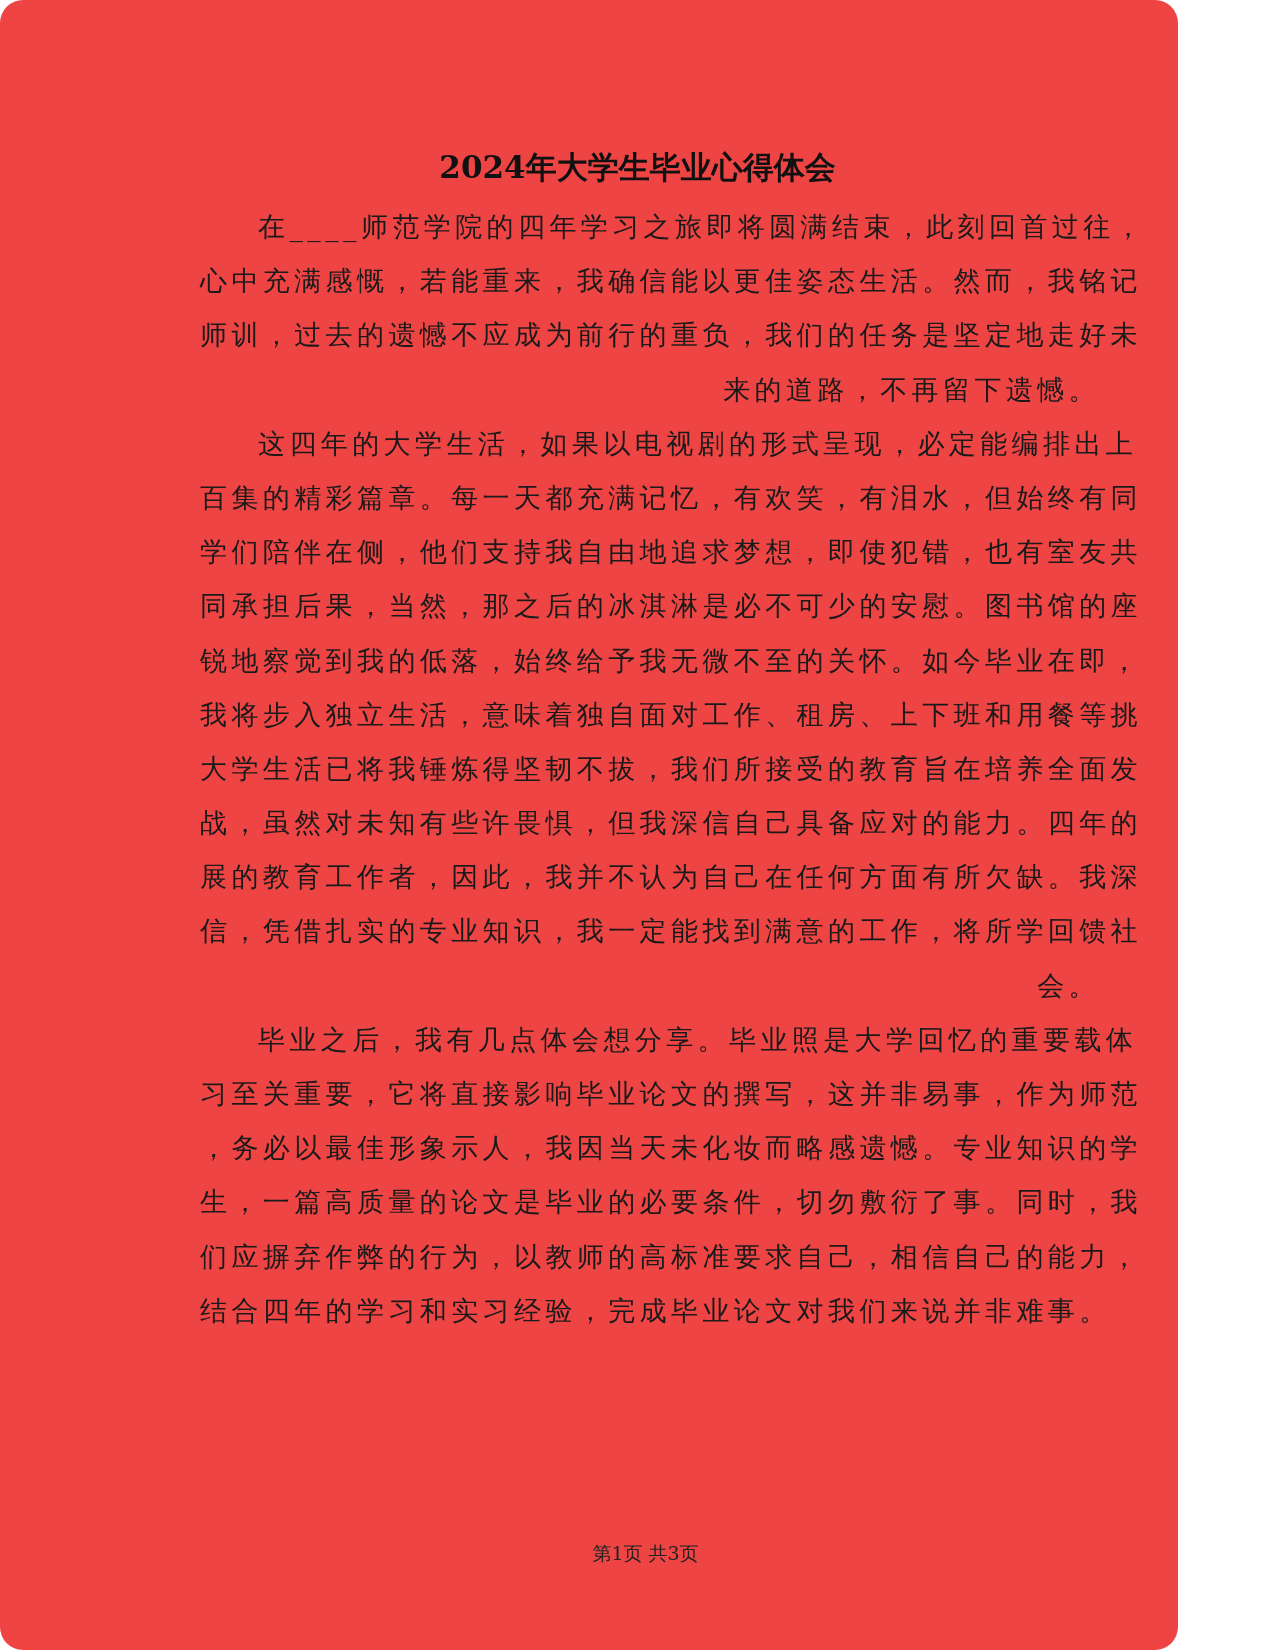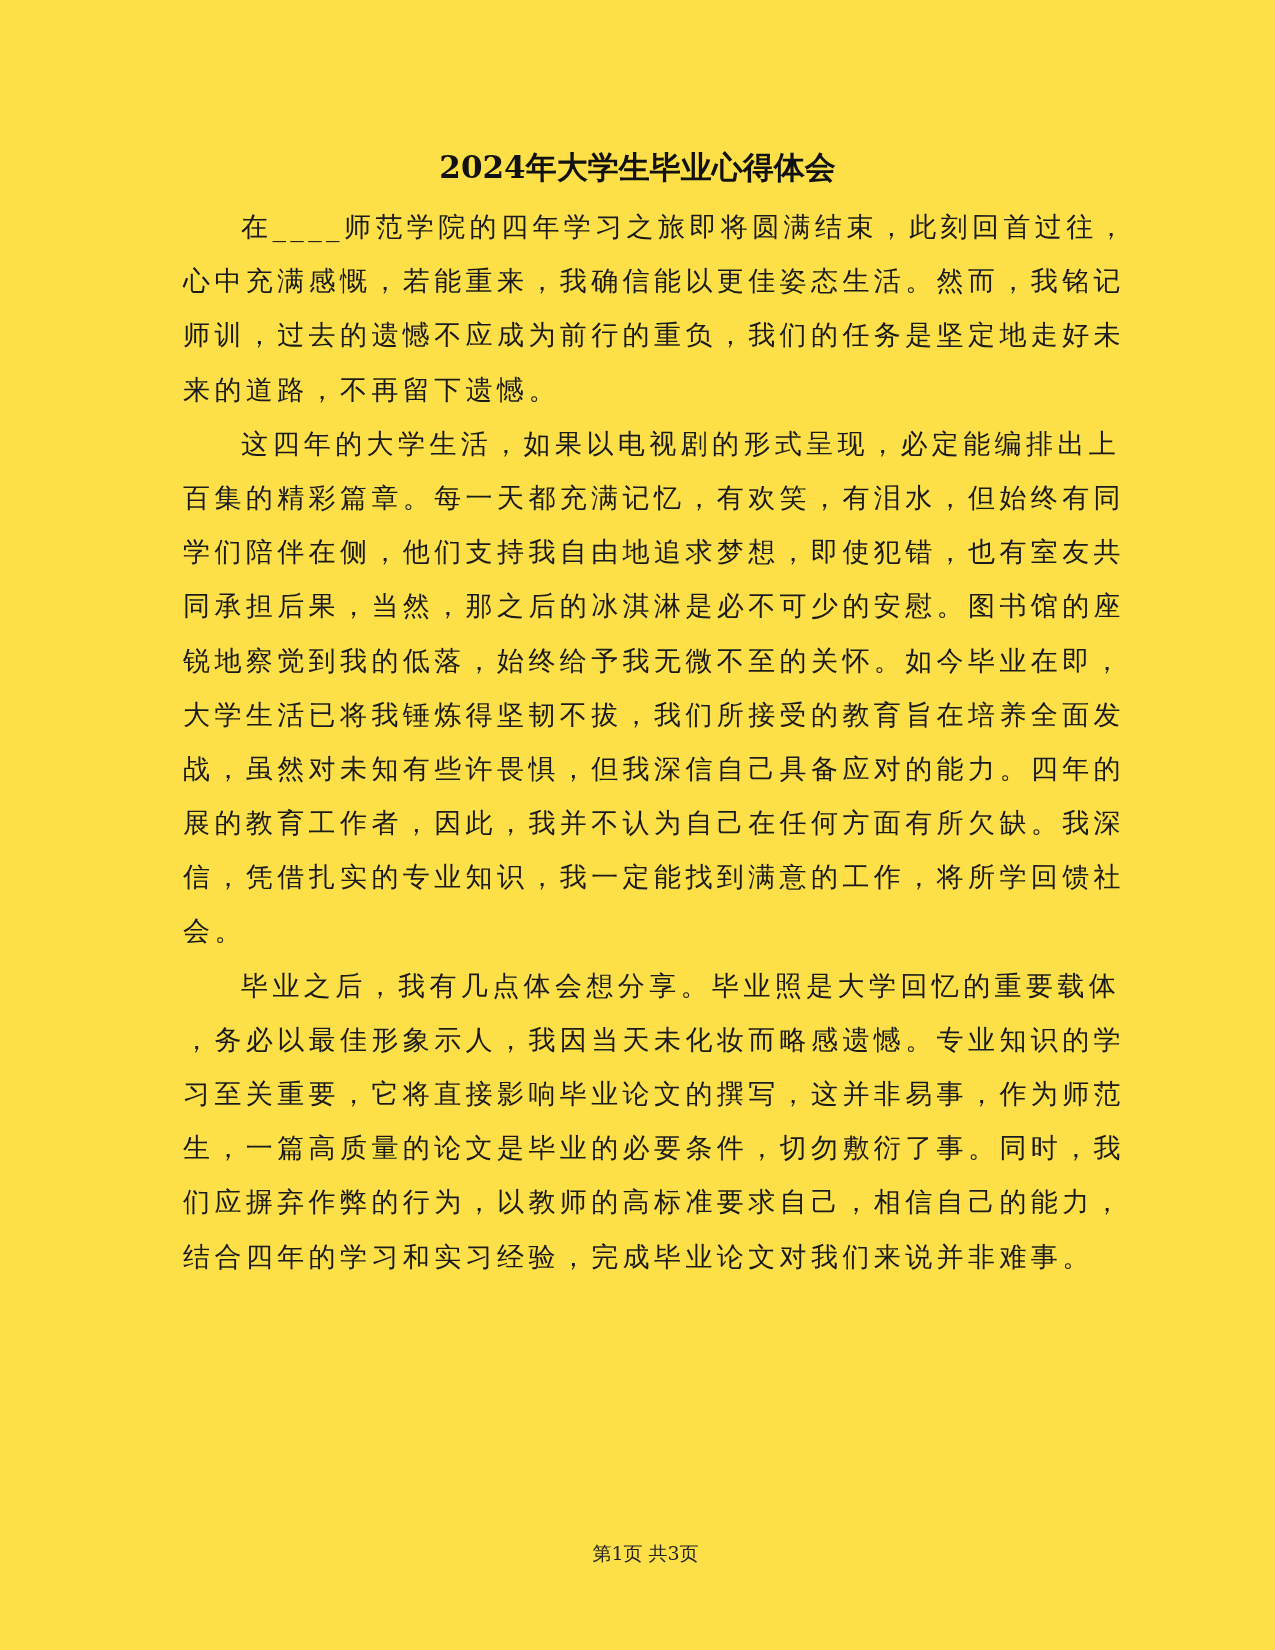--- a/index.html
+++ b/index.html
@@ -11,41 +11,43 @@
       width: 1275px;
       height: 1650px;
       position: relative;
       overflow: hidden;
       font-family: "DejaVu Serif", "Liberation Serif", serif;
       color: #1a1a1a;
     }
     .page {
       position: absolute;
       left: 0; top: 0;
-      width: 1275px;
+      width: 1178px;
       height: 1650px;
-      background: #fde047;
+      background: #ef4444;
+      border-radius: 23px;
     }
     .title {
       position: absolute;
       left: 0;
       width: 1275px;
       top: 145px;
       text-align: center;
       font-size: 31px;
       font-weight: bold;
       letter-spacing: 0px;
       color: #111;
       line-height: 44px;
     }
     .body-text {
       position: absolute;
-      left: 183px;
+      left: 200px;
       top: 200px;
       width: 900px;
+      text-align: right;
     }
     .line {
       height: 54.2px;
       line-height: 54.2px;
       font-size: 27px;
       white-space: nowrap;
       letter-spacing: 4.4px;
       color: #1a1a1a;
     }
     .line.indent {
@@ -74,28 +76,29 @@
     <div class="line indent">在____师范学院的四年学习之旅即将圆满结束，此刻回首过往，</div>
     <div class="line">心中充满感慨，若能重来，我确信能以更佳姿态生活。然而，我铭记</div>
     <div class="line">师训，过去的遗憾不应成为前行的重负，我们的任务是坚定地走好未</div>
     <div class="line">来的道路，不再留下遗憾。</div>
 
     <div class="line indent">这四年的大学生活，如果以电视剧的形式呈现，必定能编排出上</div>
     <div class="line">百集的精彩篇章。每一天都充满记忆，有欢笑，有泪水，但始终有同</div>
     <div class="line">学们陪伴在侧，他们支持我自由地追求梦想，即使犯错，也有室友共</div>
     <div class="line">同承担后果，当然，那之后的冰淇淋是必不可少的安慰。图书馆的座</div>
     <div class="line">锐地察觉到我的低落，始终给予我无微不至的关怀。如今毕业在即，</div>
+    <div class="line">我将步入独立生活，意味着独自面对工作、租房、上下班和用餐等挑</div>
     <div class="line">大学生活已将我锤炼得坚韧不拔，我们所接受的教育旨在培养全面发</div>
     <div class="line">战，虽然对未知有些许畏惧，但我深信自己具备应对的能力。四年的</div>
     <div class="line">展的教育工作者，因此，我并不认为自己在任何方面有所欠缺。我深</div>
     <div class="line">信，凭借扎实的专业知识，我一定能找到满意的工作，将所学回馈社</div>
     <div class="line">会。</div>
 
     <div class="line indent">毕业之后，我有几点体会想分享。毕业照是大学回忆的重要载体</div>
+    <div class="line">习至关重要，它将直接影响毕业论文的撰写，这并非易事，作为师范</div>
     <div class="line">，务必以最佳形象示人，我因当天未化妆而略感遗憾。专业知识的学</div>
-    <div class="line">习至关重要，它将直接影响毕业论文的撰写，这并非易事，作为师范</div>
     <div class="line">生，一篇高质量的论文是毕业的必要条件，切勿敷衍了事。同时，我</div>
     <div class="line">们应摒弃作弊的行为，以教师的高标准要求自己，相信自己的能力，</div>
     <div class="line">结合四年的学习和实习经验，完成毕业论文对我们来说并非难事。</div>
   </div>
 
   <div class="footer">第1页 共3页</div>
 </div>
 
 </body></html>

